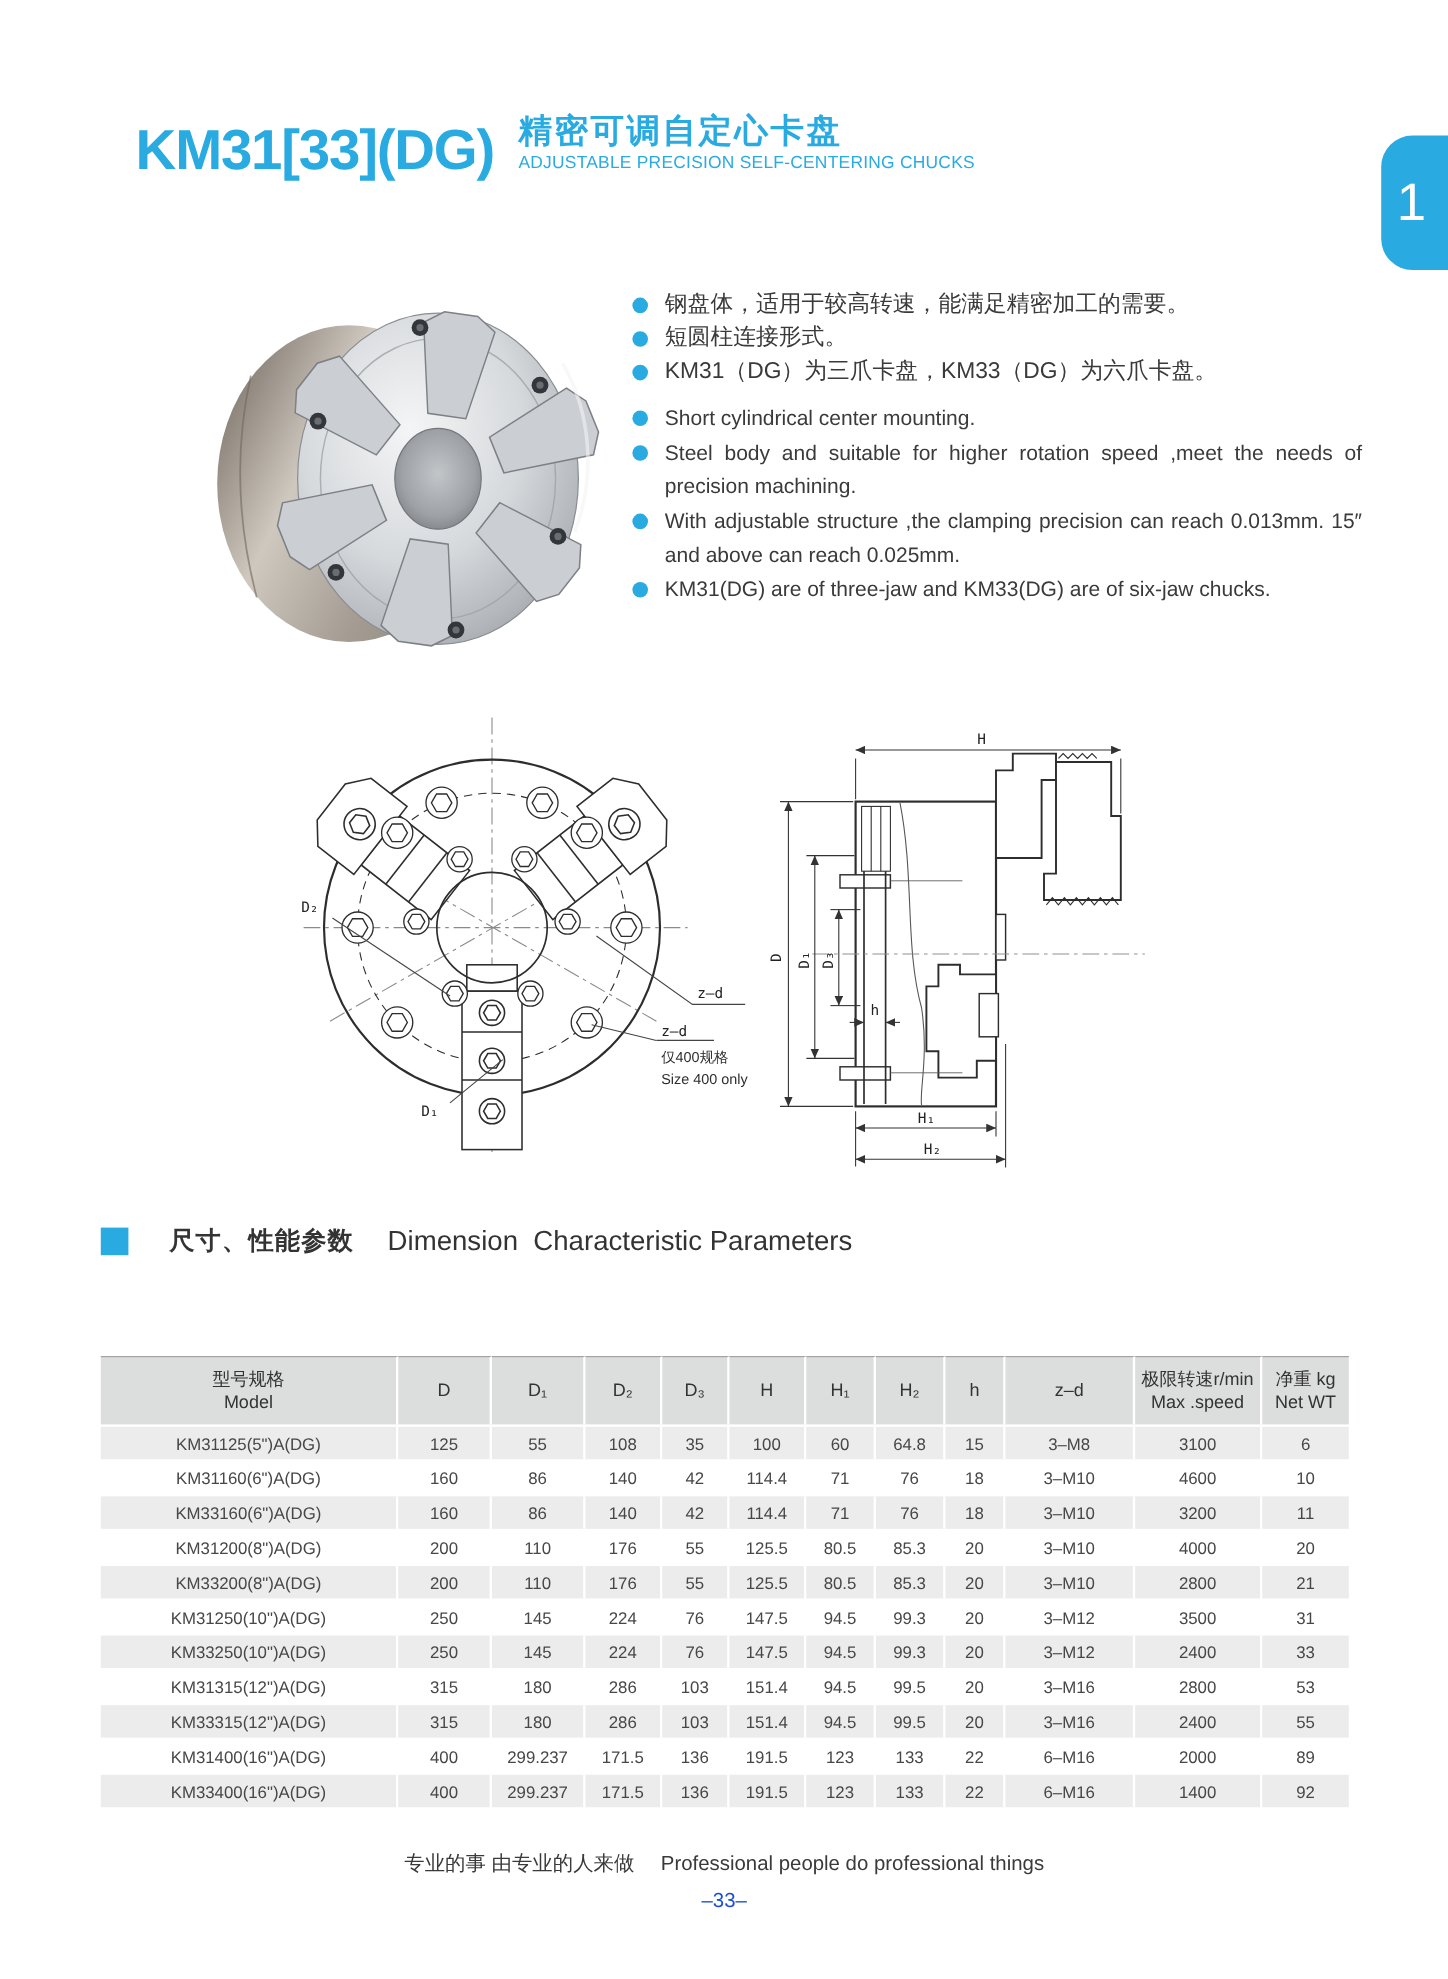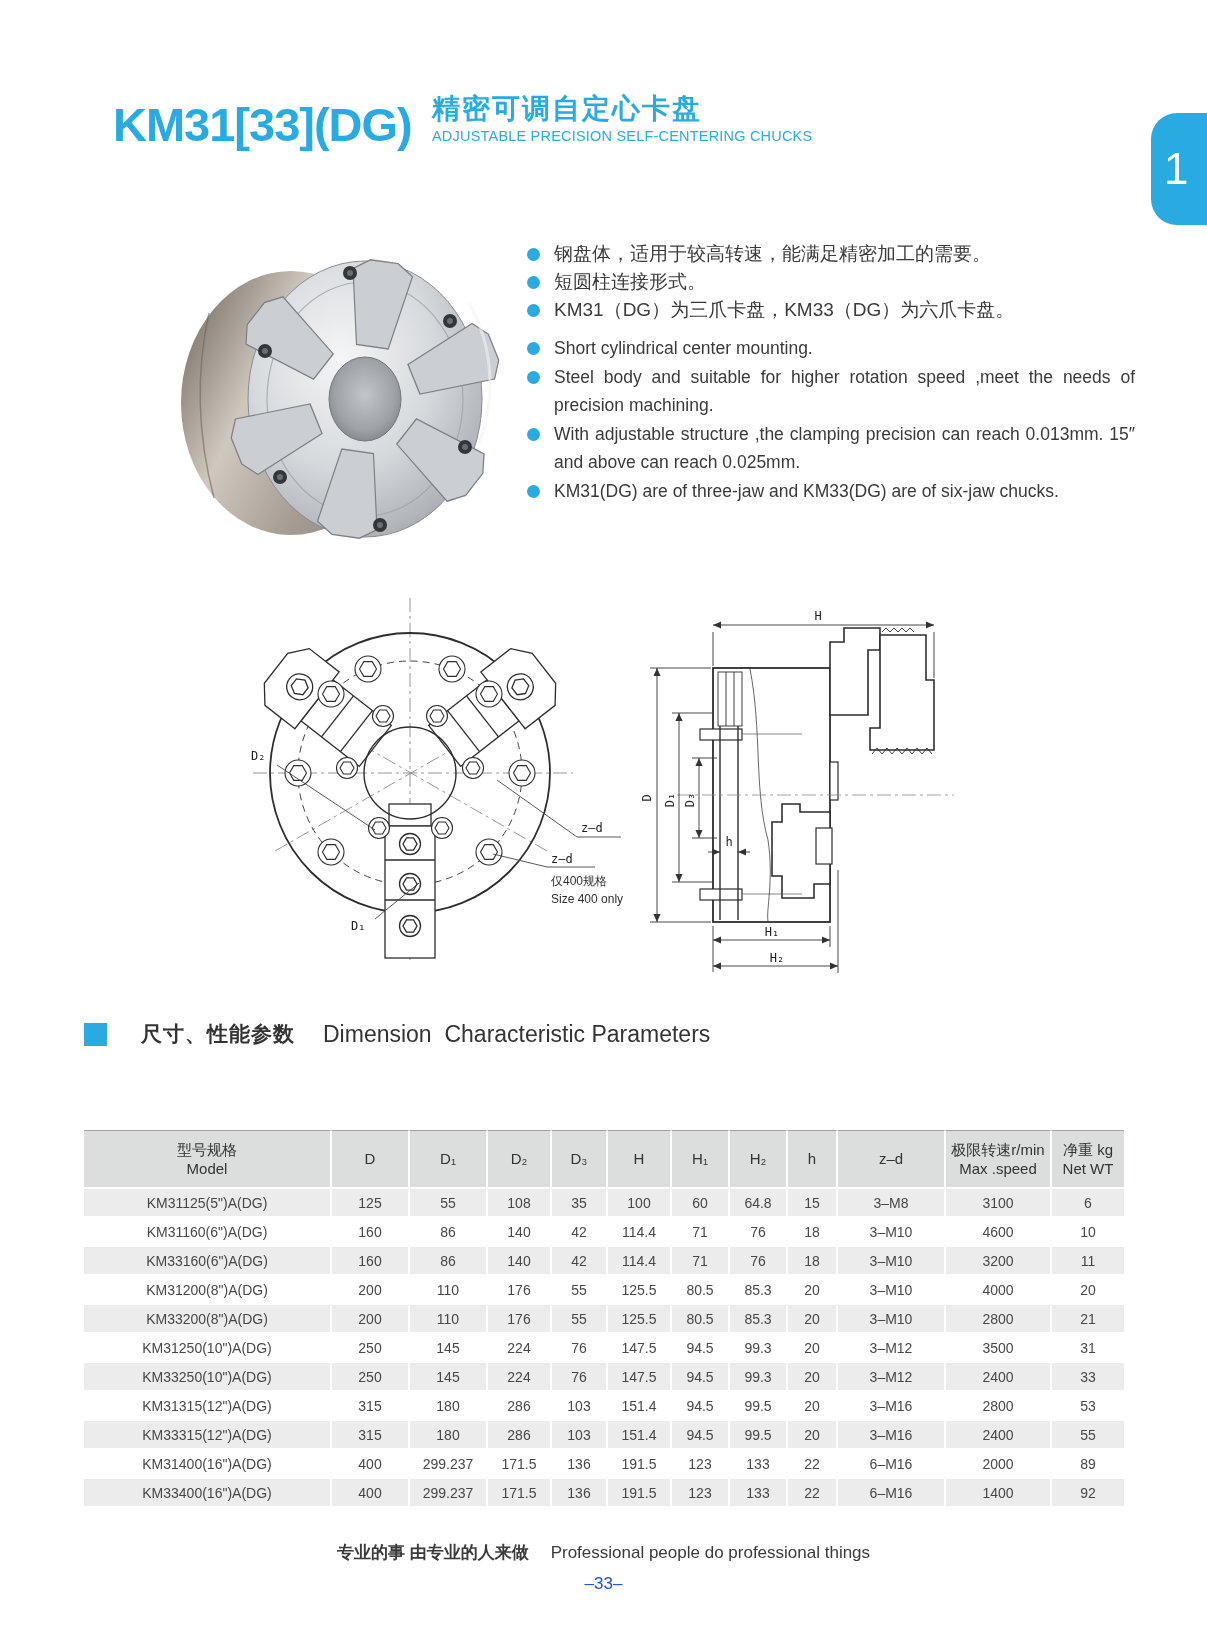--- a/index.html
+++ b/index.html
@@ -46,21 +46,21 @@
   .spec th:last-child, .spec td:last-child { border-right:none; }
   .spec thead th { background:#dcdddd; height:54px; font-size:15px; font-weight:400;
     color:#333; border-top:1px solid #a3a3a3; }
   .spec thead th div { line-height:1.3; }
   .spec tbody tr { height:27px; }
   .spec tbody td { font-size:14px; color:#474747; background:#fff; }
   .spec tbody tr.shade td { background:#ebeceb; }
   
   .footer-slogan { position:absolute; top:1541px; left:0; width:100%; text-align:center;
     font-size:17px; color:#3a3a3a; }
-  .footer-slogan .cnb { font-weight:700; margin-right:22px; }
+  .footer-slogan .cnb { font-weight:400; margin-right:22px; }
   .page-number { position:absolute; top:1574px; left:0; width:100%; text-align:center;
     font-size:17px; color:#1d4ed8; }
 </style>
 </head>
 <body>
 
 <div class="page">
 
   <div class="model-title">KM31[33](DG)</div>
   <div class="title-cn">精密可调自定心卡盘</div>

